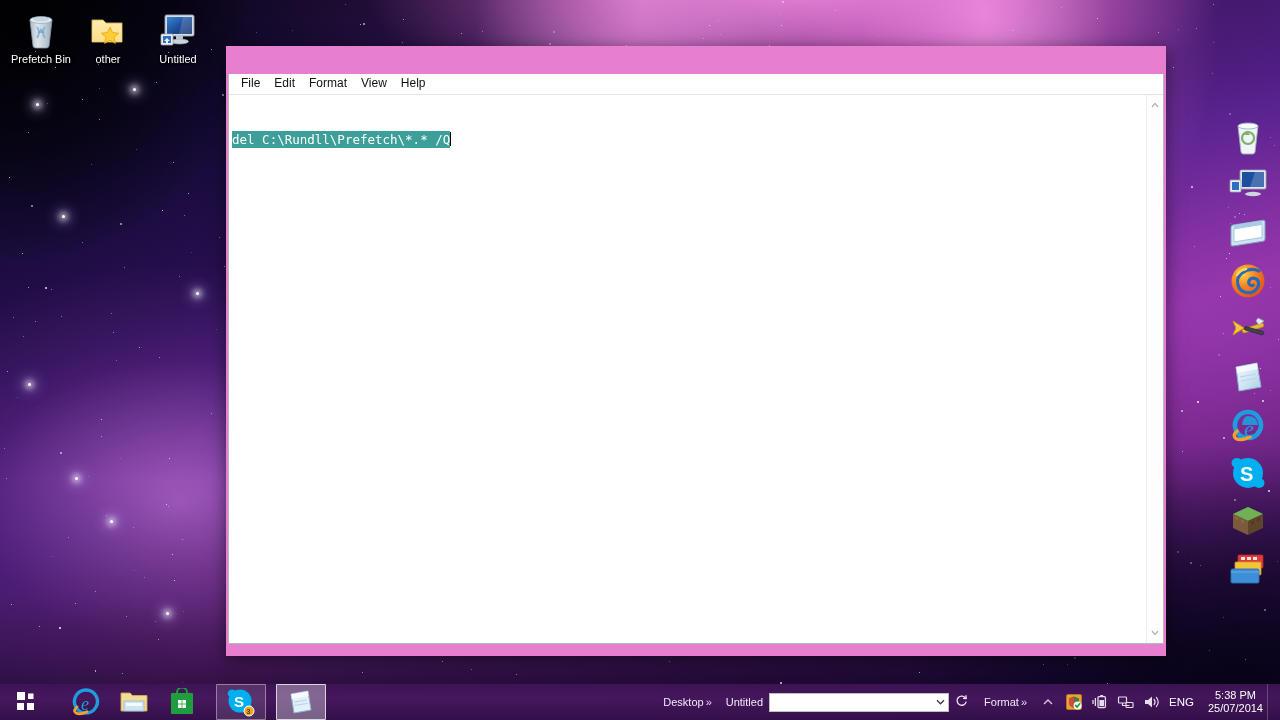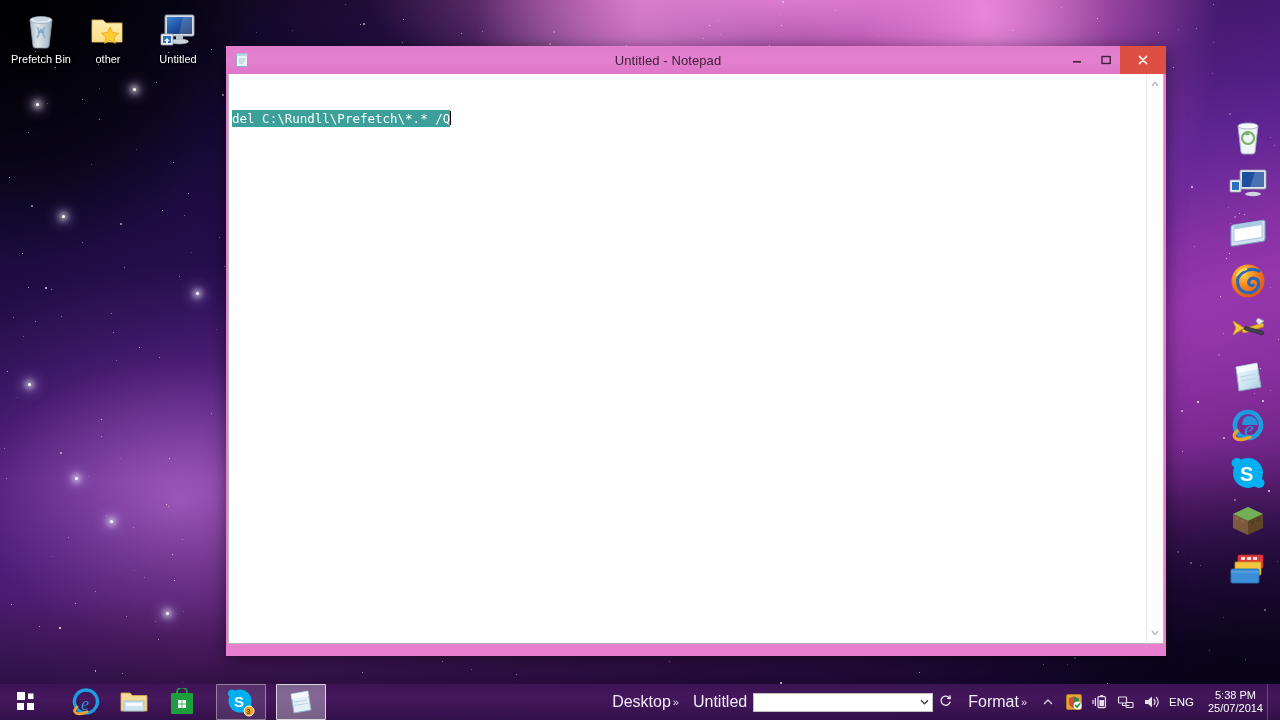--- a/index.html
+++ b/index.html
@@ -241,21 +241,21 @@
   }
   .tb-right {
     margin-left: auto;
     display: flex;
     align-items: center;
     height: 36px;
     padding-right: 6px;
   }
   .tb-label {
     color: #f2eaf6;
-    font-size: 16px;
+    font-size: 11px;
     white-space: nowrap;
   }
   .chev2 { color: #e6d8ef; font-size: 11px; vertical-align: 5px; margin-left: 2px; }
   .addr-box {
     width: 180px; height: 19px;
     background: #fff;
     border: 1px solid #bfbfbf;
     margin-left: 6px;
     display: flex; align-items: center;
     box-sizing: border-box;
@@ -893,49 +893,29 @@
         <rect x="7" y="10" width="26" height="13" rx="1" fill="#f2c53d" stroke="#c99d1c" stroke-width="0.8"></rect>
         <rect x="3" y="17" width="28" height="14" rx="1.4" fill="#3d8fd8" stroke="#2a6fb0" stroke-width="0.9"></rect>
         <path d="M3 20 L31 20" stroke="#69adea" stroke-width="1"></path>
       </svg>
     </div>
   </div>
 
   <div id="notepad">
     <div class="np-frame-inner"></div>
 
-    <div class="np-titlebar">
-      <span class="np-title-icon">
-        <svg width="16" height="16" viewBox="0 0 16 16">
-          <rect x="2.5" y="1.5" width="11" height="13" rx="0.6" fill="#eef6fb" stroke="#8fa8bb" stroke-width="1"></rect>
-          <rect x="2.5" y="1.5" width="11" height="2.6" fill="#bcd4e6"></rect>
-          <path d="M4.6 7 L11.4 7 M4.6 9 L11.4 9 M4.6 11 L9.6 11" stroke="#a9c3d6" stroke-width="1"></path>
-        </svg>
-      </span>
-      <span class="np-title-text">Untitled - Notepad</span>
-      <div class="np-ctrls">
-        <div class="np-btn">
-          <svg width="12" height="12" viewBox="0 0 12 12">
-            <rect x="2" y="7" width="8" height="1.6" fill="#3d2338"></rect>
-          </svg>
-        </div>
-        <div class="np-btn">
-          <svg width="12" height="12" viewBox="0 0 12 12">
-            <rect x="2" y="2.5" width="8.2" height="7" fill="none" stroke="#3d2338" stroke-width="1.4"></rect>
-          </svg>
-        </div>
-        <div class="np-btn close">
-          <svg width="14" height="14" viewBox="0 0 14 14">
-            <path d="M3.5 3.5 L10.5 10.5 M10.5 3.5 L3.5 10.5" stroke="#fff" stroke-width="1.7" stroke-linecap="round"></path>
-          </svg>
-        </div>
+
+    <div class="np-body">
+      <div class="np-menubar">
+        <span class="np-menu">File</span>
+        <span class="np-menu">Edit</span>
+        <span class="np-menu">Format</span>
+        <span class="np-menu">View</span>
+        <span class="np-menu">Help</span>
       </div>
-    </div>
-
-    <div class="np-body">
 
       <div class="np-textarea-wrap">
         <div class="np-text">
           <span class="np-line"><span class="np-sel">del C:\Rundll\Prefetch\*.* /Q</span><span class="np-caret"></span></span>
         </div>
         <div class="np-scroll">
           <div class="arrow up">
             <svg width="8" height="6" viewBox="0 0 8 6">
                 <path d="M1 5 L4 1.4 L7 5" fill="none" stroke="#b0b0b0" stroke-width="1.2"></path>
               </svg>

